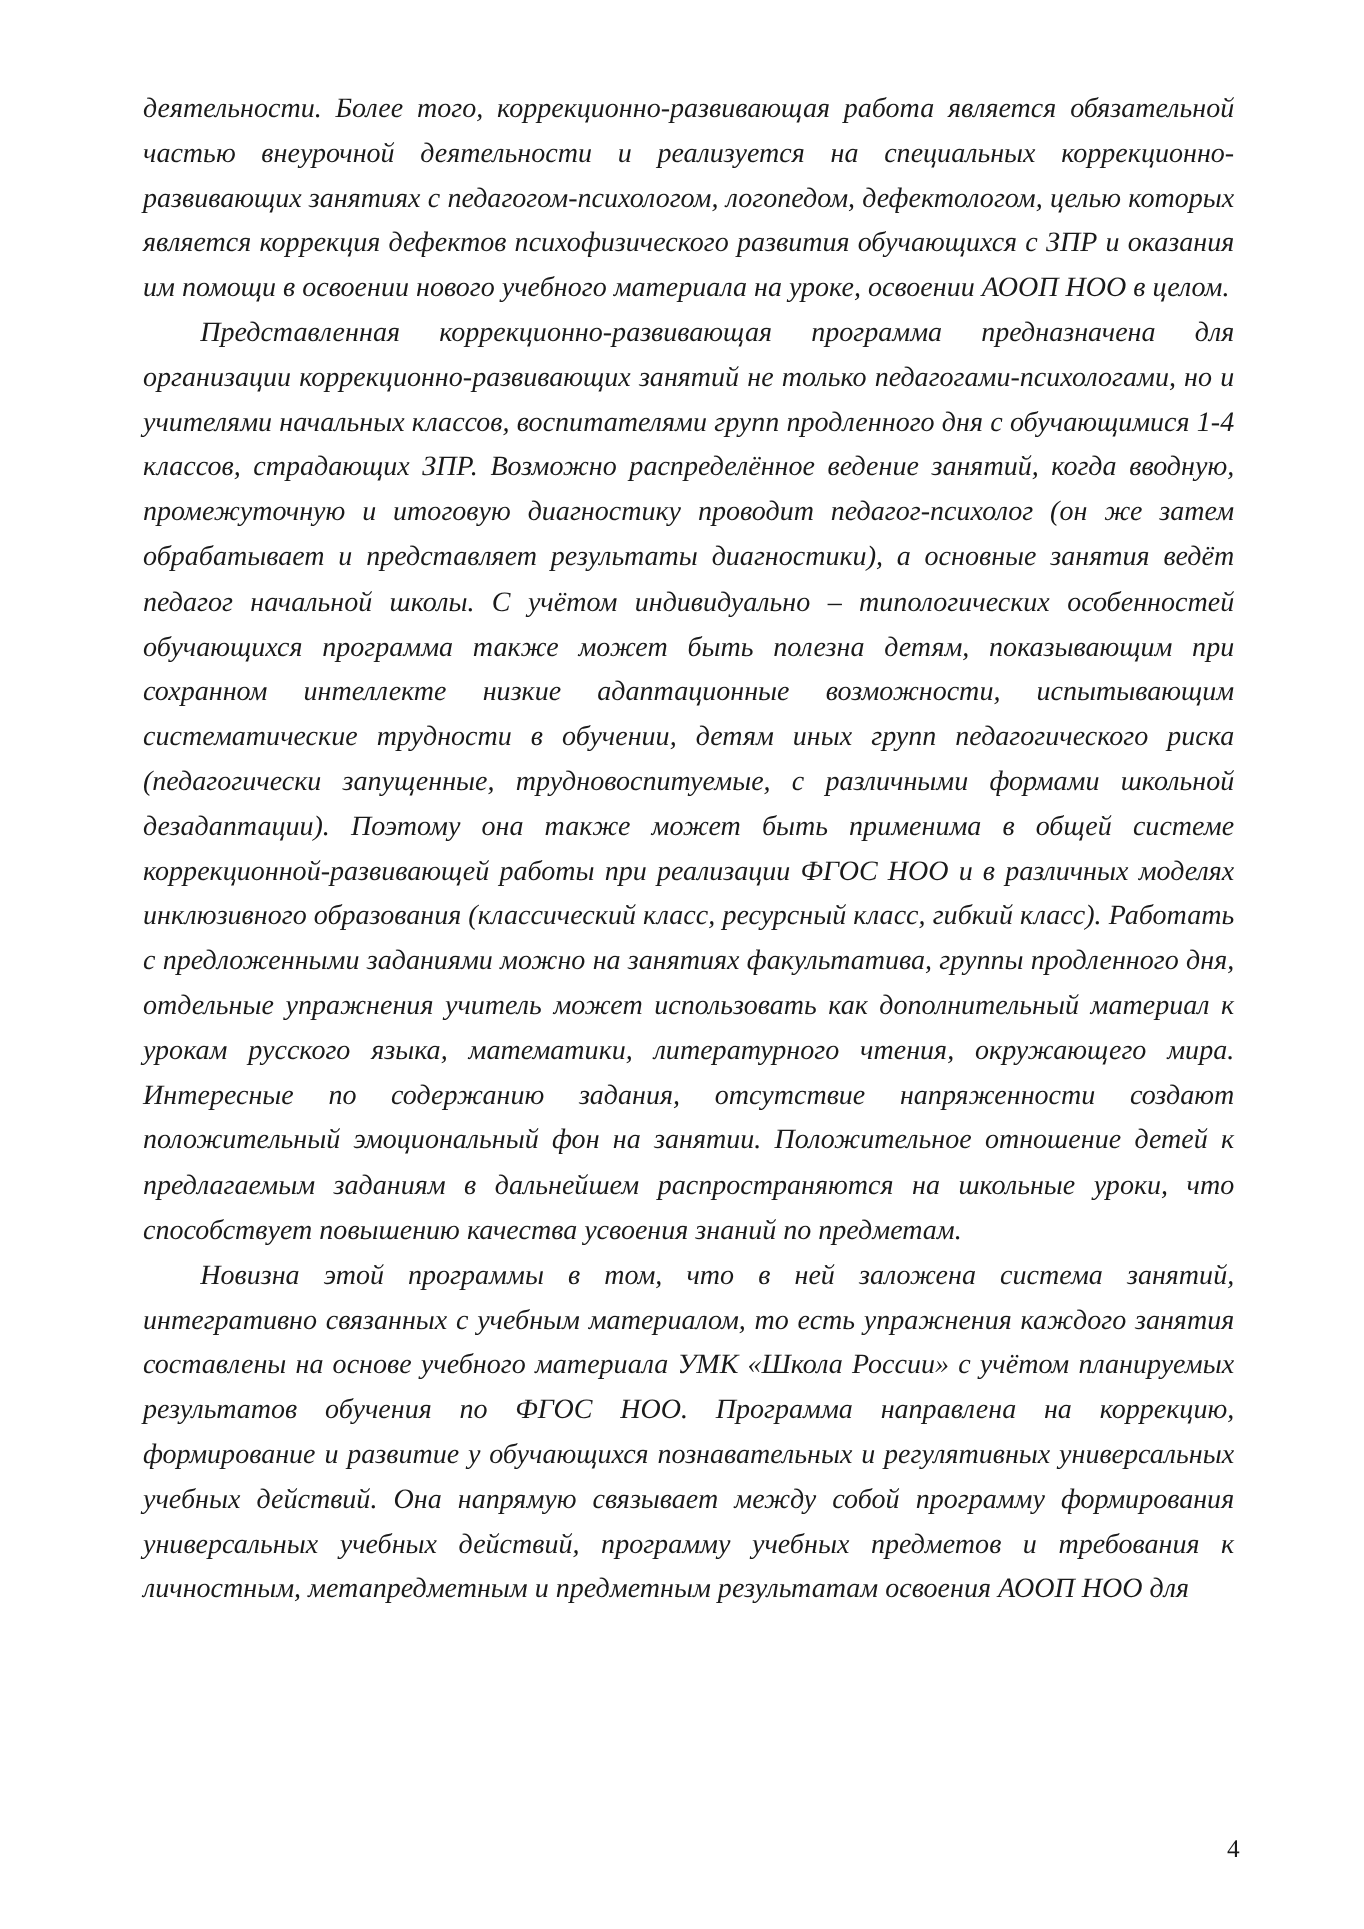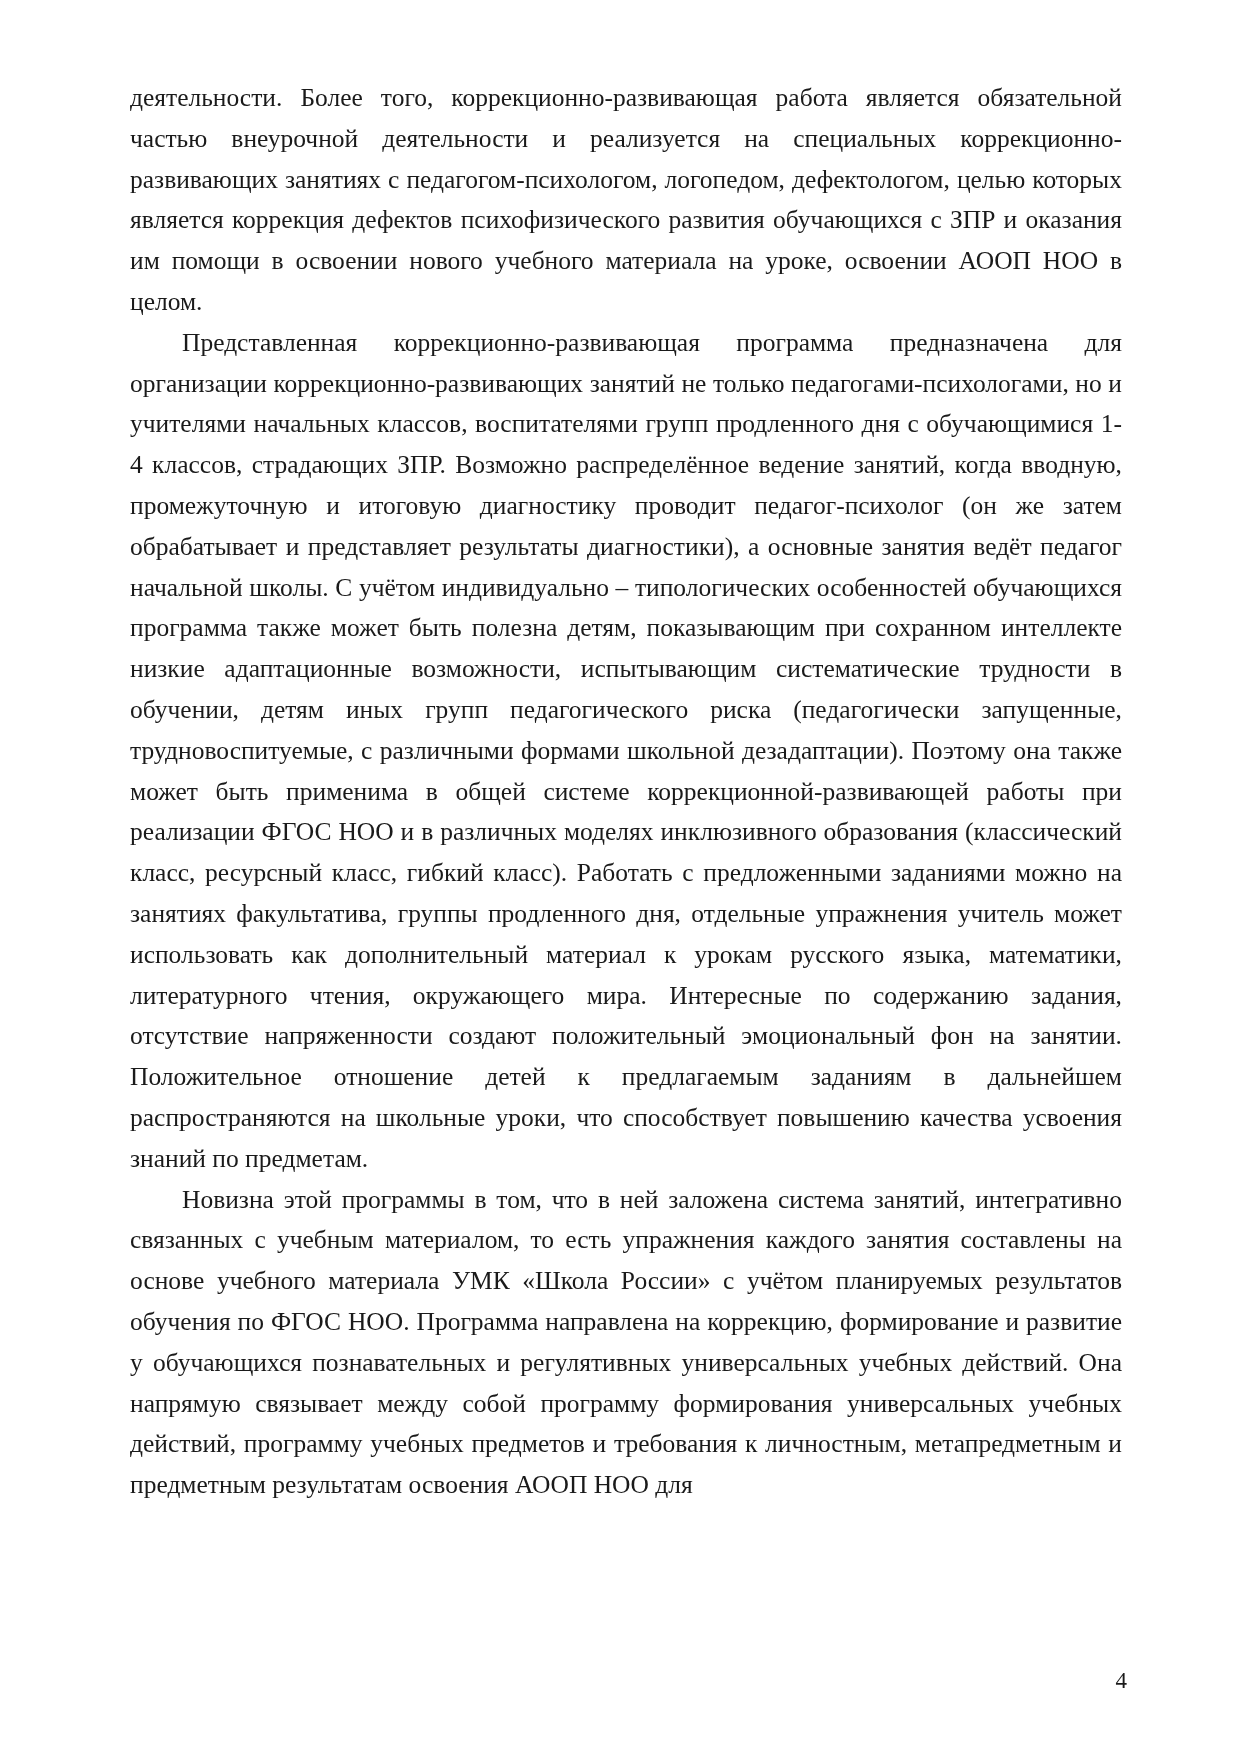--- a/index.html
+++ b/index.html
@@ -24,20 +24,21 @@
   .doc-body {
     font-size: 25.5px;
     line-height: 1.60;
     text-align: justify;
     text-justify: inter-word;
     hyphens: none;
   }
   .para {
     margin: 0;
     text-align: justify;
+    font-style: italic;
   }
   .para.indent {
     text-indent: 52px;
   }
   .page-number {
     position: absolute;
     right: 113px;
     bottom: 60px;
     font-size: 23px;
     font-family: "Liberation Serif", "DejaVu Serif", serif;

